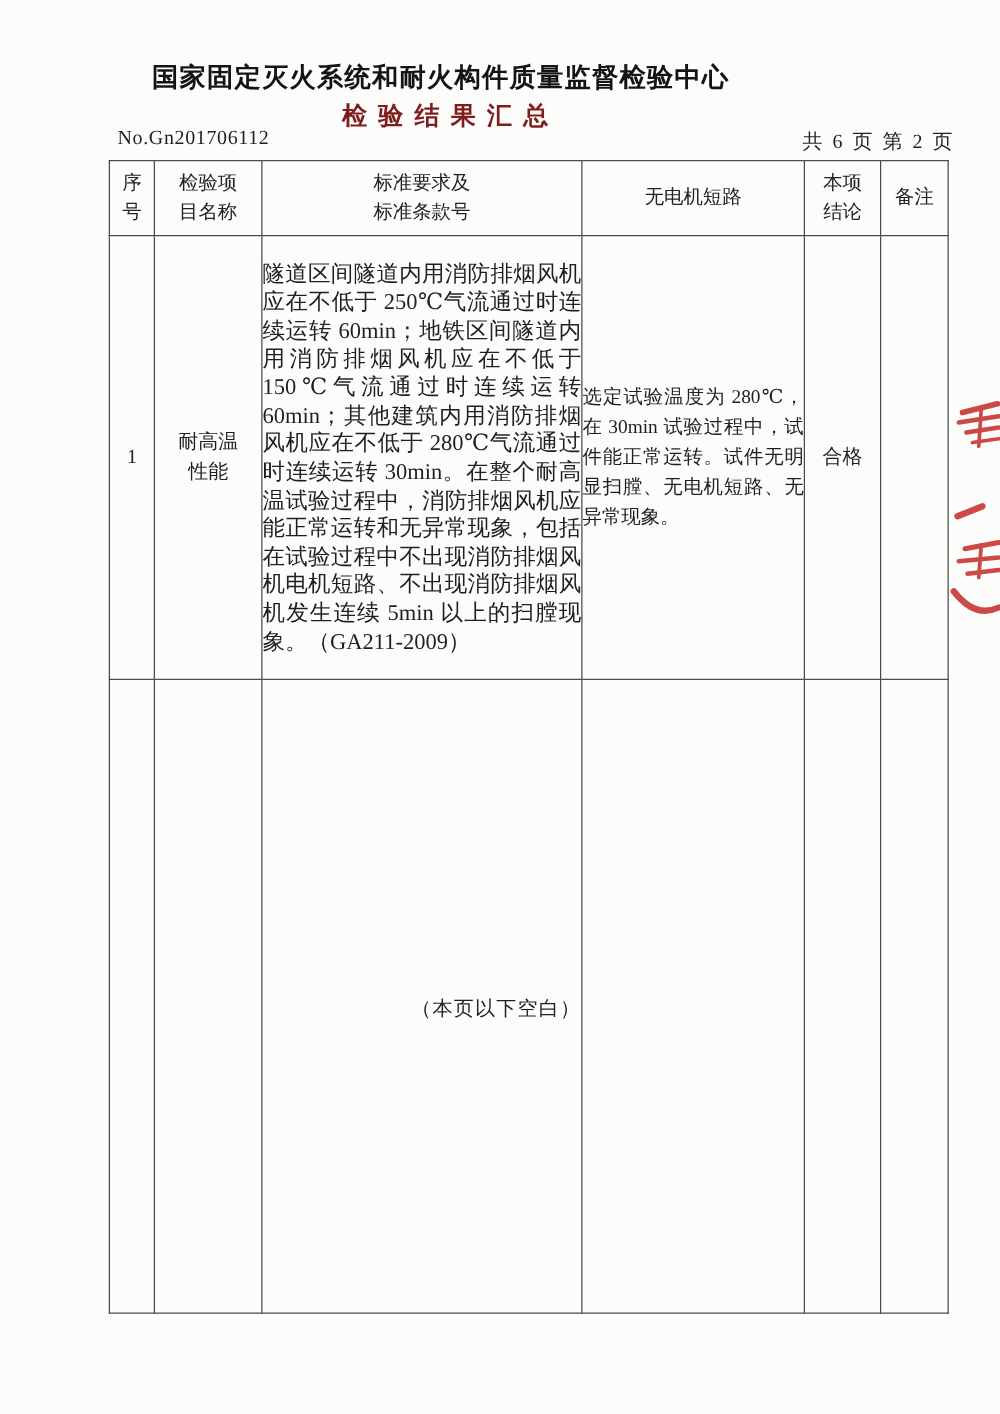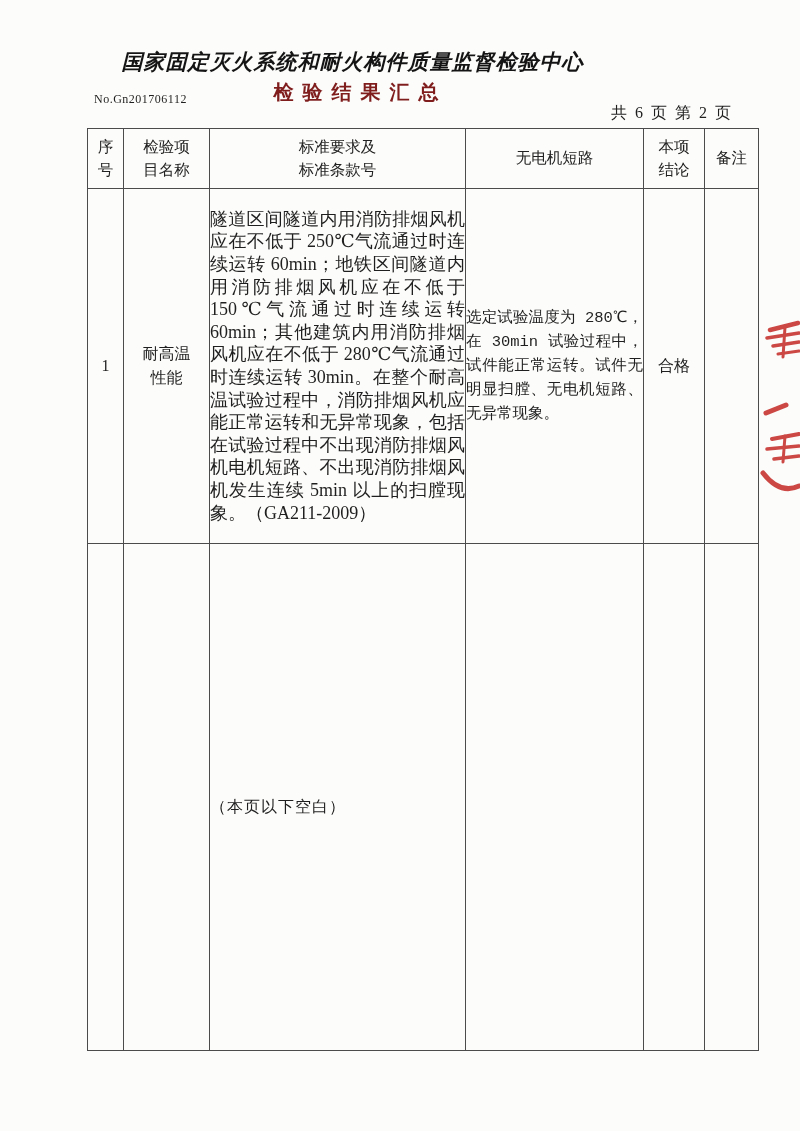--- a/index.html
+++ b/index.html
@@ -9,34 +9,33 @@
     position: relative;
     overflow: hidden;
     font-family: "Liberation Serif", "DejaVu Serif", serif;
     color: #1f1f1f;
   }
   .org-title {
     position: absolute; top: 48px; left: 0; width: 705px;
     text-align: center;
     font-size: 21px; font-weight: bold; color: #141414;
     letter-spacing: 1px;
-    font-style: italic;
   }
   .doc-title {
     position: absolute; top: 79px; left: 0; width: 712px;
     text-align: center;
     font-size: 20px; font-weight: bold; color: #7f1d1d;
     letter-spacing: 9px; text-indent: 9px;
   }
   .report-no {
-    position: absolute; top: 92px; left: 94px;
-    font-size: 12px; letter-spacing: 0.5px;
+    position: absolute; top: 102px; left: 94px;
+    font-size: 16px; letter-spacing: 0.5px;
   }
   .pagination {
-    position: absolute; top: 103px; right: 67px;
+    position: absolute; top: 103px; right: 36px;
     font-size: 16px; letter-spacing: 2px;
   }
   table.results {
     position: absolute; left: 87px; top: 128px;
     width: 671px;
     border-collapse: collapse;
     table-layout: fixed;
   }
   table.results th, table.results td {
     border: 1px solid #4b4b4b;
@@ -61,26 +60,25 @@
     padding: 18px 10px;
     font-size: 18px; line-height: 22.6px;
     text-align: justify;
     text-justify: inter-ideograph;
   }
   td.result-cell {
     padding: 0 8px;
     font-size: 15.5px; line-height: 24px;
     text-align: justify;
     text-justify: inter-ideograph;
-    font-family: Liberation Mono, monospace;
   }
   td.blank-row-cell { vertical-align: top; }
   .blank-note {
     margin-top: 20px;
-    text-align: left;
+    text-align: right;
     font-size: 16px; letter-spacing: 1px;
   }
   .seal {
     position: absolute; left: 758px; top: 303px;
     width: 42px; height: 205px;
     pointer-events: none;
   }
 </style>
 </head>
 <body>

